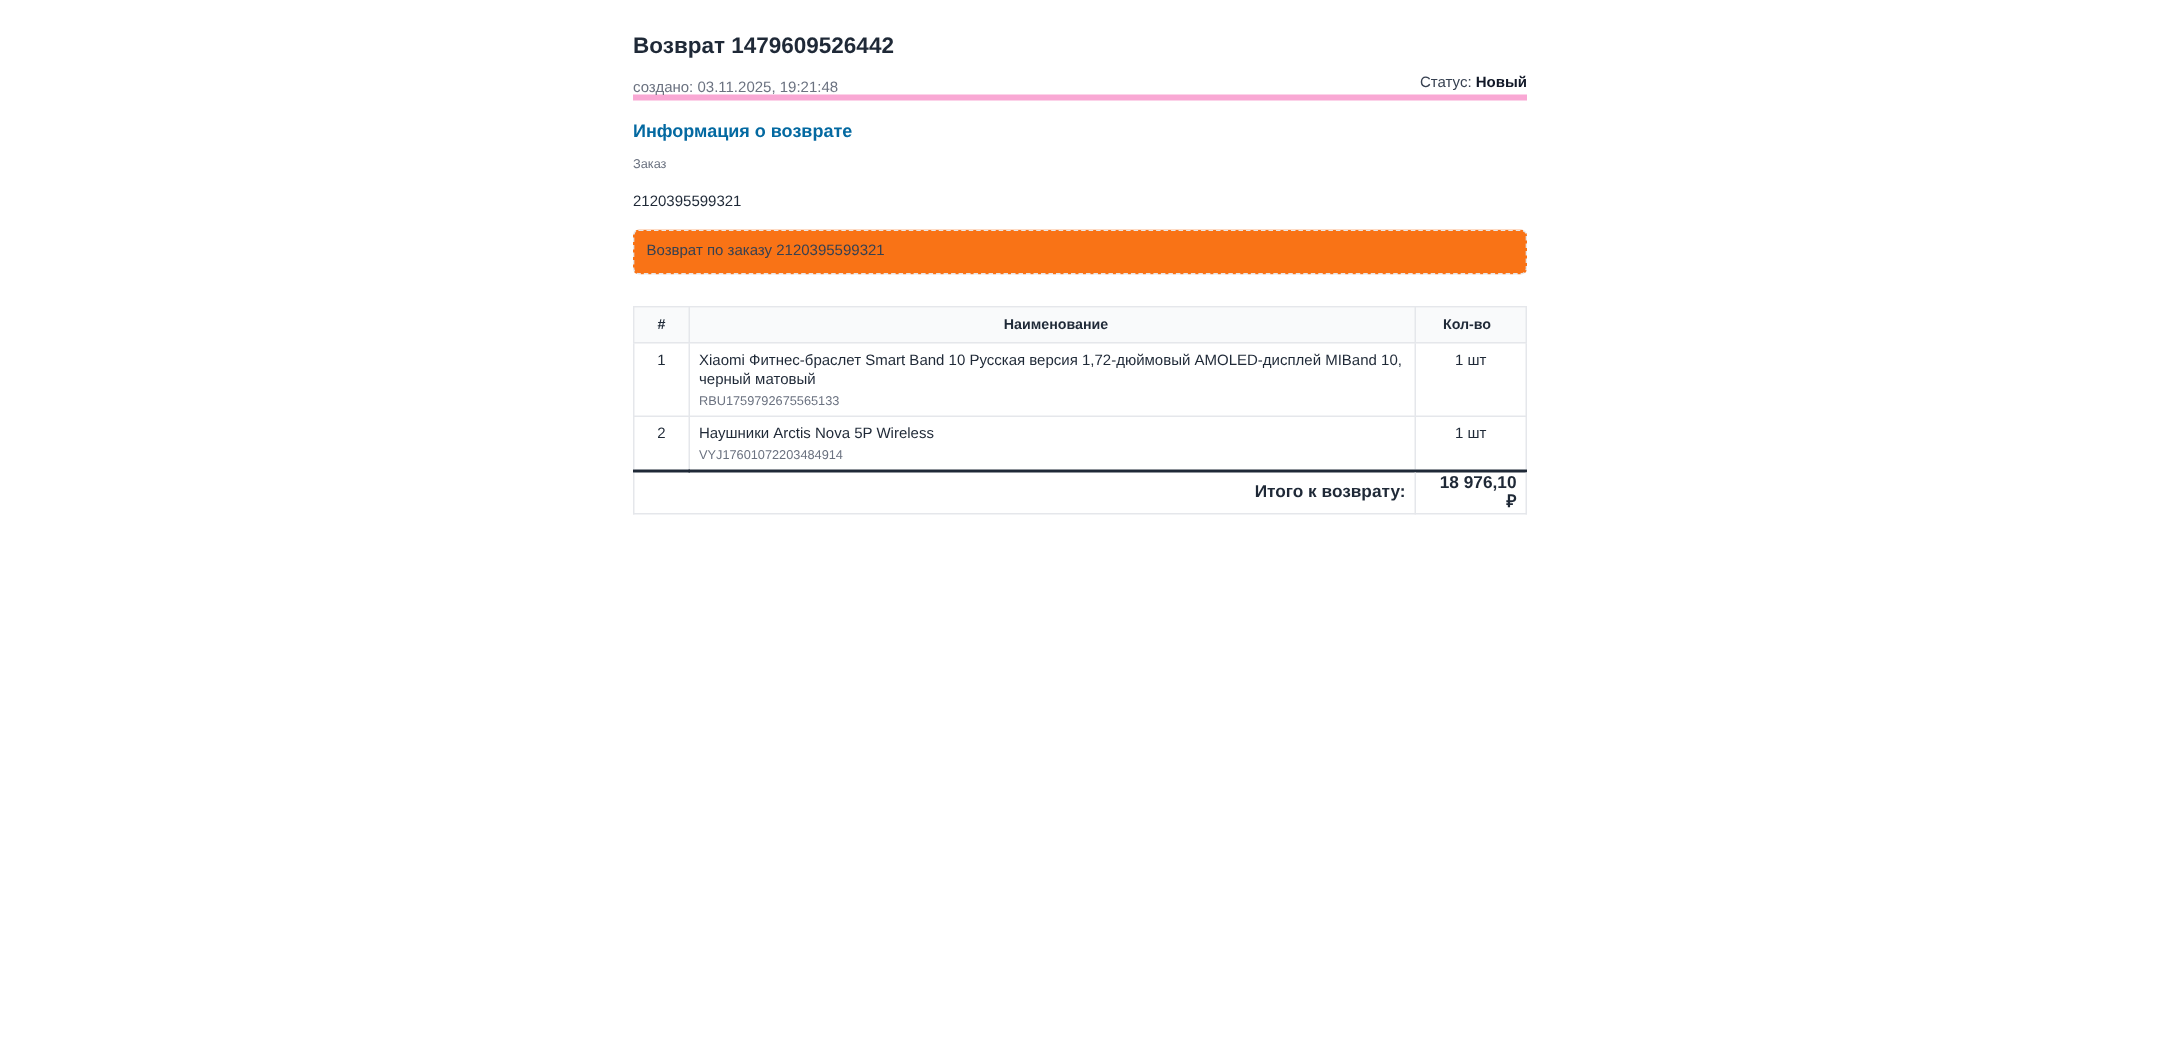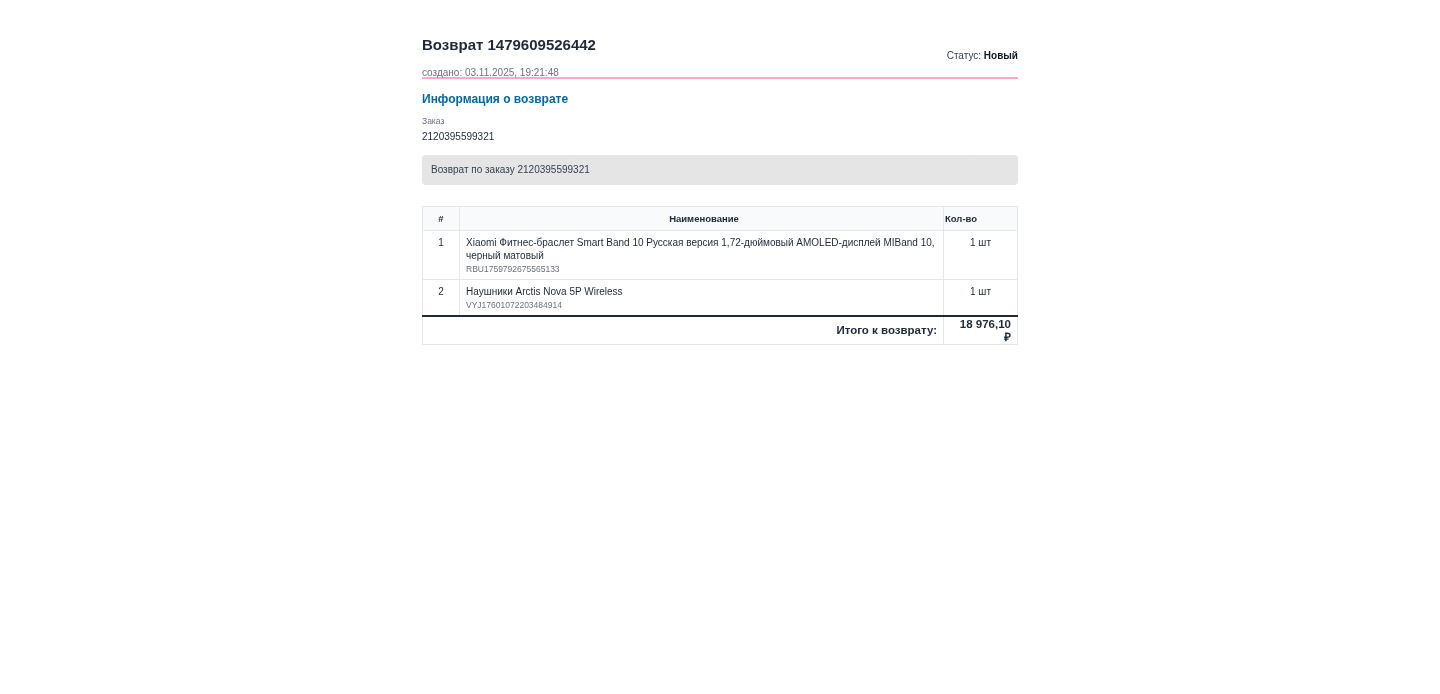--- a/index.html
+++ b/index.html
@@ -1,34 +1,34 @@
 <!DOCTYPE html>
 <html><head>
 <meta charset="utf-8">
 <style>
   html, body { margin: 0; padding: 0; background: #ffffff; }
   body { width: 1440px; height: 694px; font-family: "Liberation Sans", sans-serif; color: #1f2937; }
   .page { position: absolute; left: 422px; top: 0; width: 596px; }
-  .header { position: relative; padding-top: 36px; height: 41px; border-bottom: 2px solid #f9a8d4; }
+  .header { position: relative; padding-top: 22px; height: 41px; border-bottom: 4px solid #f9a8d4; }
   .title { font-size: 15px; font-weight: bold; color: #1f2937; margin: 0; line-height: 18px; }
   .created { font-size: 10px; color: #6b7280; margin-top: 12px; line-height: 13px; }
   .status { position: absolute; right: 0; top: 50px; font-size: 10px; color: #374151; }
   .status b { color: #111827; }
   .section-title { font-size: 12px; font-weight: bold; color: #0369a1; margin: 0; line-height: 15px; }
   .info { padding-top: 13px; }
   .field-label { font-size: 8.5px; color: #6b7280; margin-top: 9px; line-height: 11px; }
-  .field-value { font-size: 10px; color: #1f2937; margin-top: 3px; line-height: 13px; }
-  .note { margin-top: 12px; height: 28px; border: 1px dashed #e5e7eb; border-radius: 4px; background: #e5e5e5; font-size: 10px; color: #374151; line-height: 28px; padding-left: 8px; box-sizing: content-box; width: 586px; }
+  .field-value { font-size: 10px; color: #1f2937; margin-top: 13px; line-height: 13px; }
+  .note { margin-top: 12px; height: 28px; border: 1px dashed #e5e7eb; border-radius: 4px; background: #f97316; font-size: 10px; color: #374151; line-height: 28px; padding-left: 8px; box-sizing: content-box; width: 586px; }
   .items { padding-top: 14px; }
   table { border-collapse: collapse; width: 596px; margin-top: 7px; font-size: 10px; }
   th, td { border: 1px solid #e5e7eb; }
   th { background: #f9fafb; font-weight: bold; height: 21px; color: #1f2937; font-size: 9.5px; }
   th.num { width: 34px; text-align: center; }
   th.name { text-align: center; padding-left: 6px; }
-  th.qty { width: 66px; text-align: left; padding-right: 6px; }
+  th.qty { width: 66px; text-align: center; padding-right: 6px; }
   td { vertical-align: top; padding: 5px 6px 4px 6px; color: #1f2937; line-height: 13px; }
   td.num { text-align: center; }
   td.qty { text-align: center; }
   .sku { color: #6b7280; font-size: 8.5px; margin-top: 1px; line-height: 12px; }
   tr.total td { border-top: 2px solid #1f2937; height: 27px; vertical-align: middle; padding: 0 6px; font-size: 11.5px; font-weight: bold; text-align: right; }
 </style>
 </head>
 <body>
 
 <div class="page">

